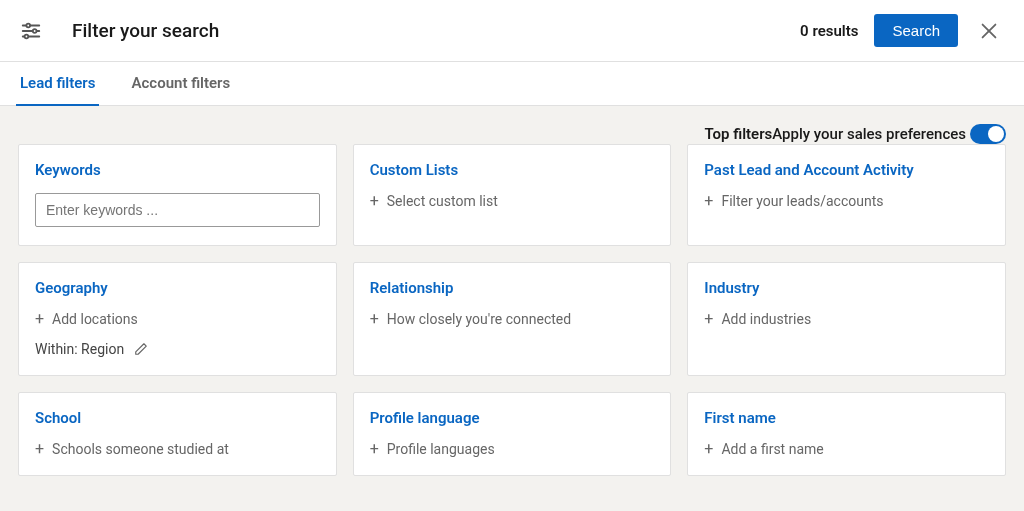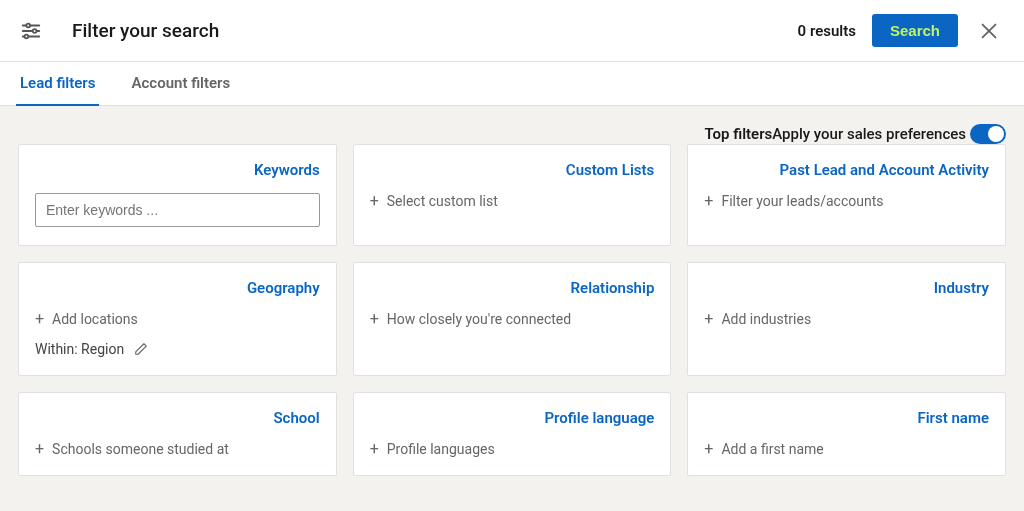--- a/index.html
+++ b/index.html
@@ -33,25 +33,25 @@
       align-items: center;
       gap: 16px;
     }
     .results-text {
       font-size: 15px;
       font-weight: 600;
       color: #191919;
     }
     .search-btn {
       background: #0a66c2;
-      color: #bef264;
+      color: #ffffff;
       border: none;
       padding: 8px 18px;
       font-size: 15px;
-      font-weight: 700;
+      font-weight: 400;
       border-radius: 3px;
       cursor: pointer;
     }
     .close-btn {
       background: none;
       border: none;
       cursor: pointer;
       padding: 4px;
       color: #666;
     }
@@ -127,21 +127,20 @@
       background: #fff;
       border: 1px solid #e0e0e0;
       border-radius: 2px;
       padding: 16px 16px 18px 16px;
     }
     .card-title {
       font-size: 15px;
       font-weight: 600;
       color: #0a66c2;
       margin-bottom: 14px;
-      text-align: right;
     }
     .keywords-input {
       width: 100%;
       padding: 8px 10px;
       font-size: 14px;
       border: 1px solid #999;
       border-radius: 2px;
       background: #fff;
       color: #666;
     }

